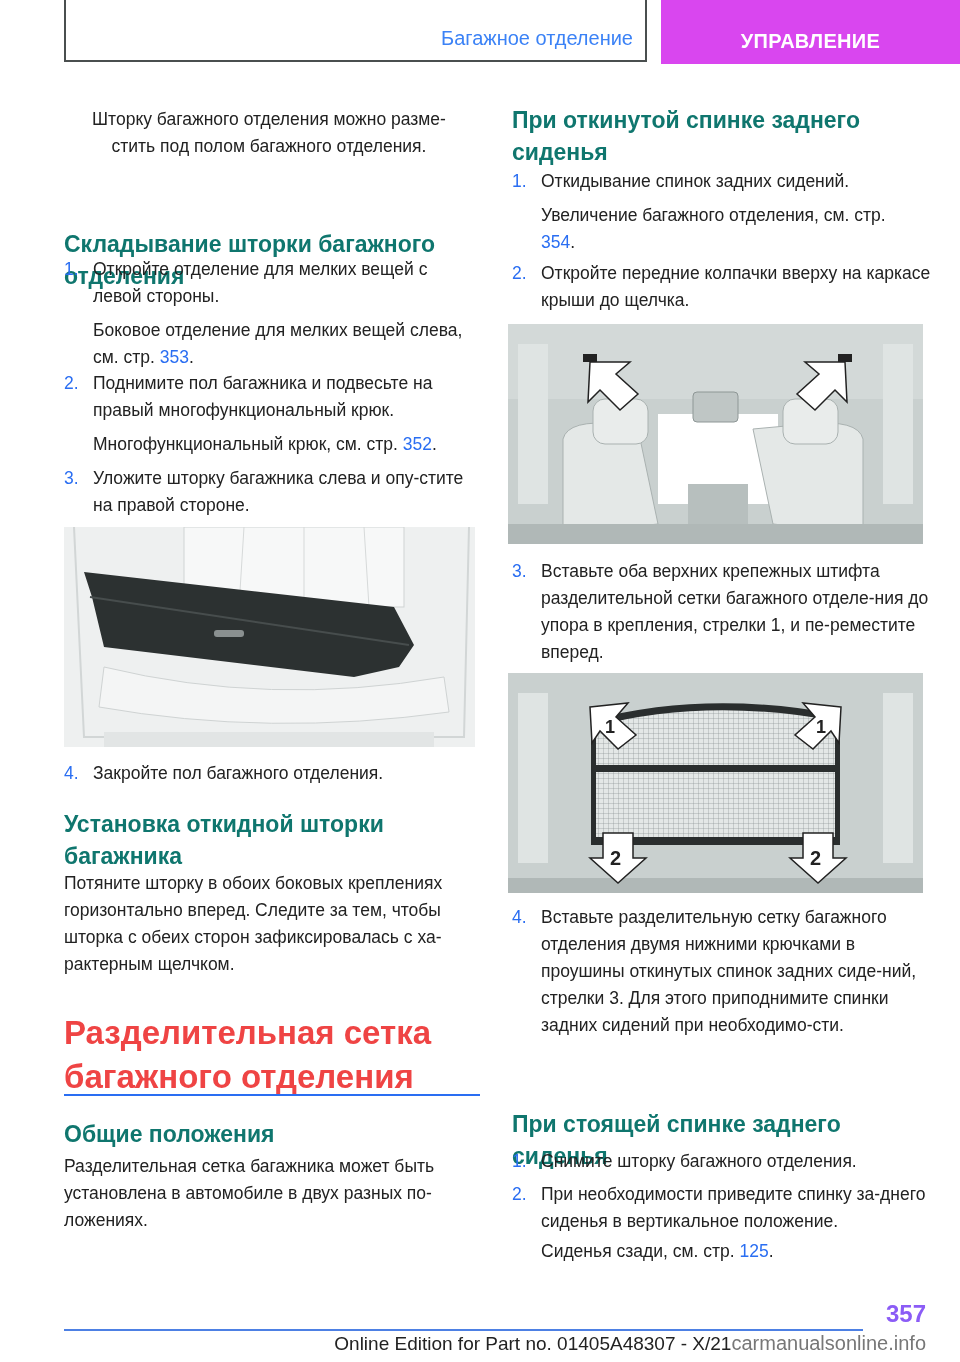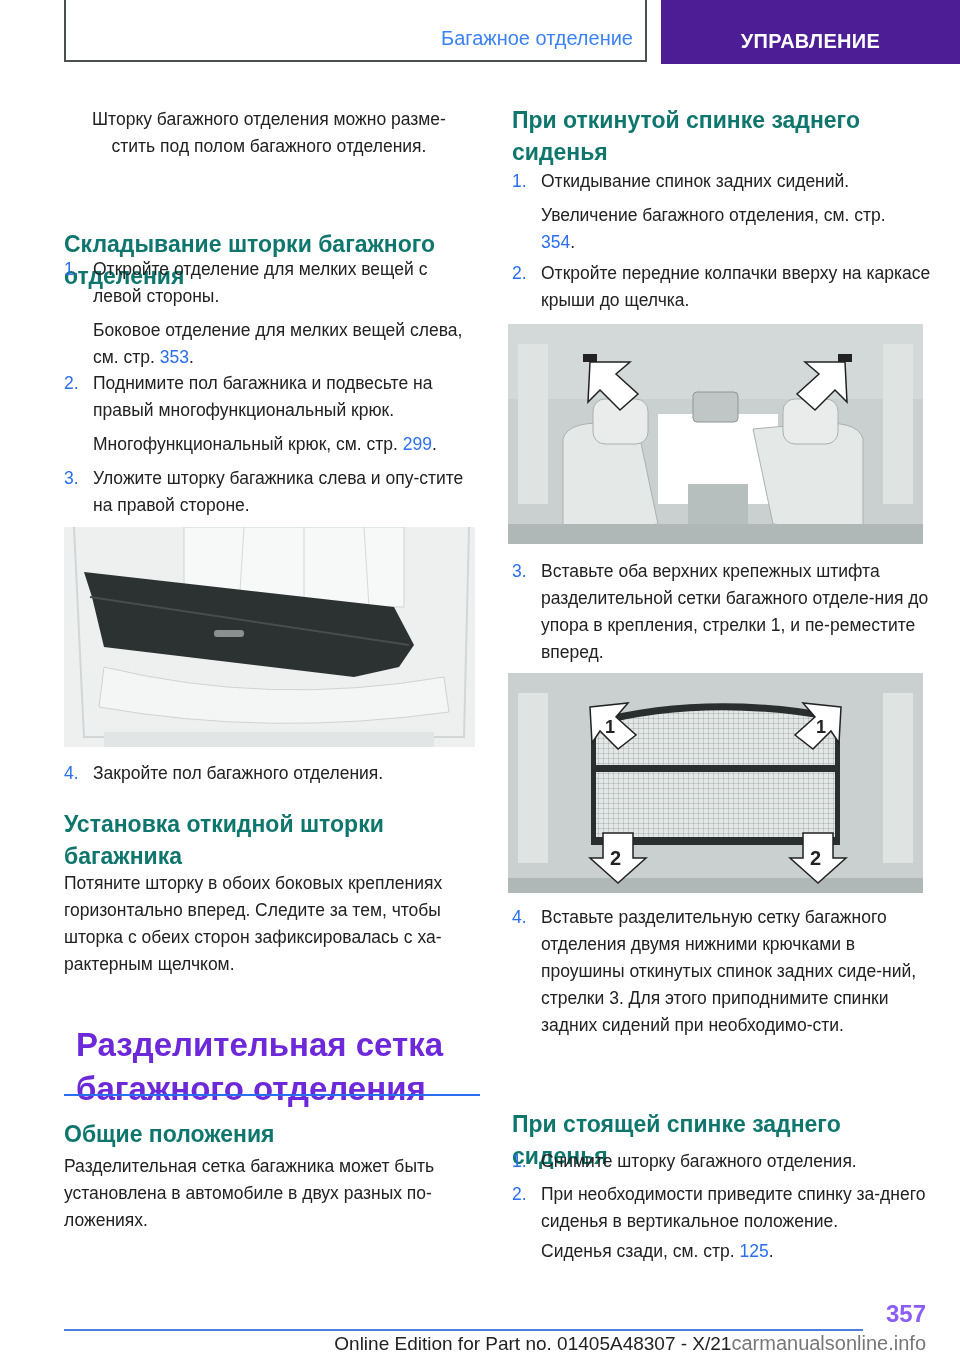--- a/index.html
+++ b/index.html
@@ -11,30 +11,30 @@
   .hdr-left {
     position:absolute; left:64px; top:-2px; width:583px; height:64px;
     border:2px solid #4a4f4f; border-top:none; box-sizing:border-box;
     background:#fff;
   }
   .hdr-left span {
     position:absolute; right:12px; bottom:10px; font-size:20px; color:#3b82f6;
   }
   .hdr-right {
     position:absolute; left:661px; top:0; width:299px; height:64px;
-    background:#4c1d95;
+    background:#d946ef;
   }
   .hdr-right span {
     position:absolute; left:0; right:0; bottom:11px; text-align:center;
     font-size:20px; font-weight:bold; color:#fff; letter-spacing:0.3px;
   }
 
   p.txt { position:absolute; margin:0; font-size:17.5px; line-height:27px; color:#222; }
   .h2 { position:absolute; margin:0; font-size:23px; font-weight:bold; color:#0f766e; line-height:32px; }
-  .h1 { position:absolute; margin:12px; font-size:33px; font-weight:bold; color:#6d28d9; line-height:44px; }
+  .h1 { position:absolute; margin:0; font-size:33px; font-weight:bold; color:#ef4444; line-height:44px; }
   .num { color:#2a6ef2; display:inline-block; width:29px; }
   .step { position:absolute; margin:0; font-size:17.5px; line-height:27px; color:#222; padding-left:29px; box-sizing:border-box; }
   .step .num { position:absolute; left:0; top:0; }
   .sub { position:absolute; margin:0; font-size:17.5px; line-height:27px; color:#222; padding-left:29px; box-sizing:border-box;}
   .link { color:#2a6ef2; }
   .rule { position:absolute; height:2px; background:#2a6ef2; }
 
   .fig { position:absolute; overflow:hidden; }
   .footer-line { position:absolute; left:64px; top:1329px; width:799px; height:2px; background:#4d80e4; }
   .page-num { position:absolute; right:34px; top:1300px; font-size:24px; font-weight:bold; color:#8b5cf6; }
@@ -64,21 +64,21 @@
 </div>
 <div class="sub" style="left:64px; top:317px; width:412px;">
   <span>Боковое отделение для мелких вещей слева, см. стр. </span><a class="link">353</a><span>.</span>
 </div>
 
 <div class="step" style="left:64px; top:370px; width:412px;">
   <span class="num">2.</span>
   <span>Поднимите пол багажника и подвесьте на правый многофункциональный крюк.</span>
 </div>
 <div class="sub" style="left:64px; top:431px; width:412px;">
-  <span>Многофункциональный крюк, см. стр. </span><a class="link">299</a><span>.</span>
+  <span>Многофункциональный крюк, см. стр. </span><a class="link">352</a><span>.</span>
 </div>
 
 <div class="step" style="left:64px; top:465px; width:412px;">
   <span class="num">3.</span>
   <span>Уложите шторку багажника слева и опу-стите на правой стороне.</span>
 </div>
 
 <div class="fig" style="left:64px; top:527px; width:411px; height:220px; background:#ebeeee;">
   <svg width="411" height="220" viewBox="0 0 411 220">
     <rect x="0" y="0" width="411" height="220" fill="#eef0f0"></rect>

